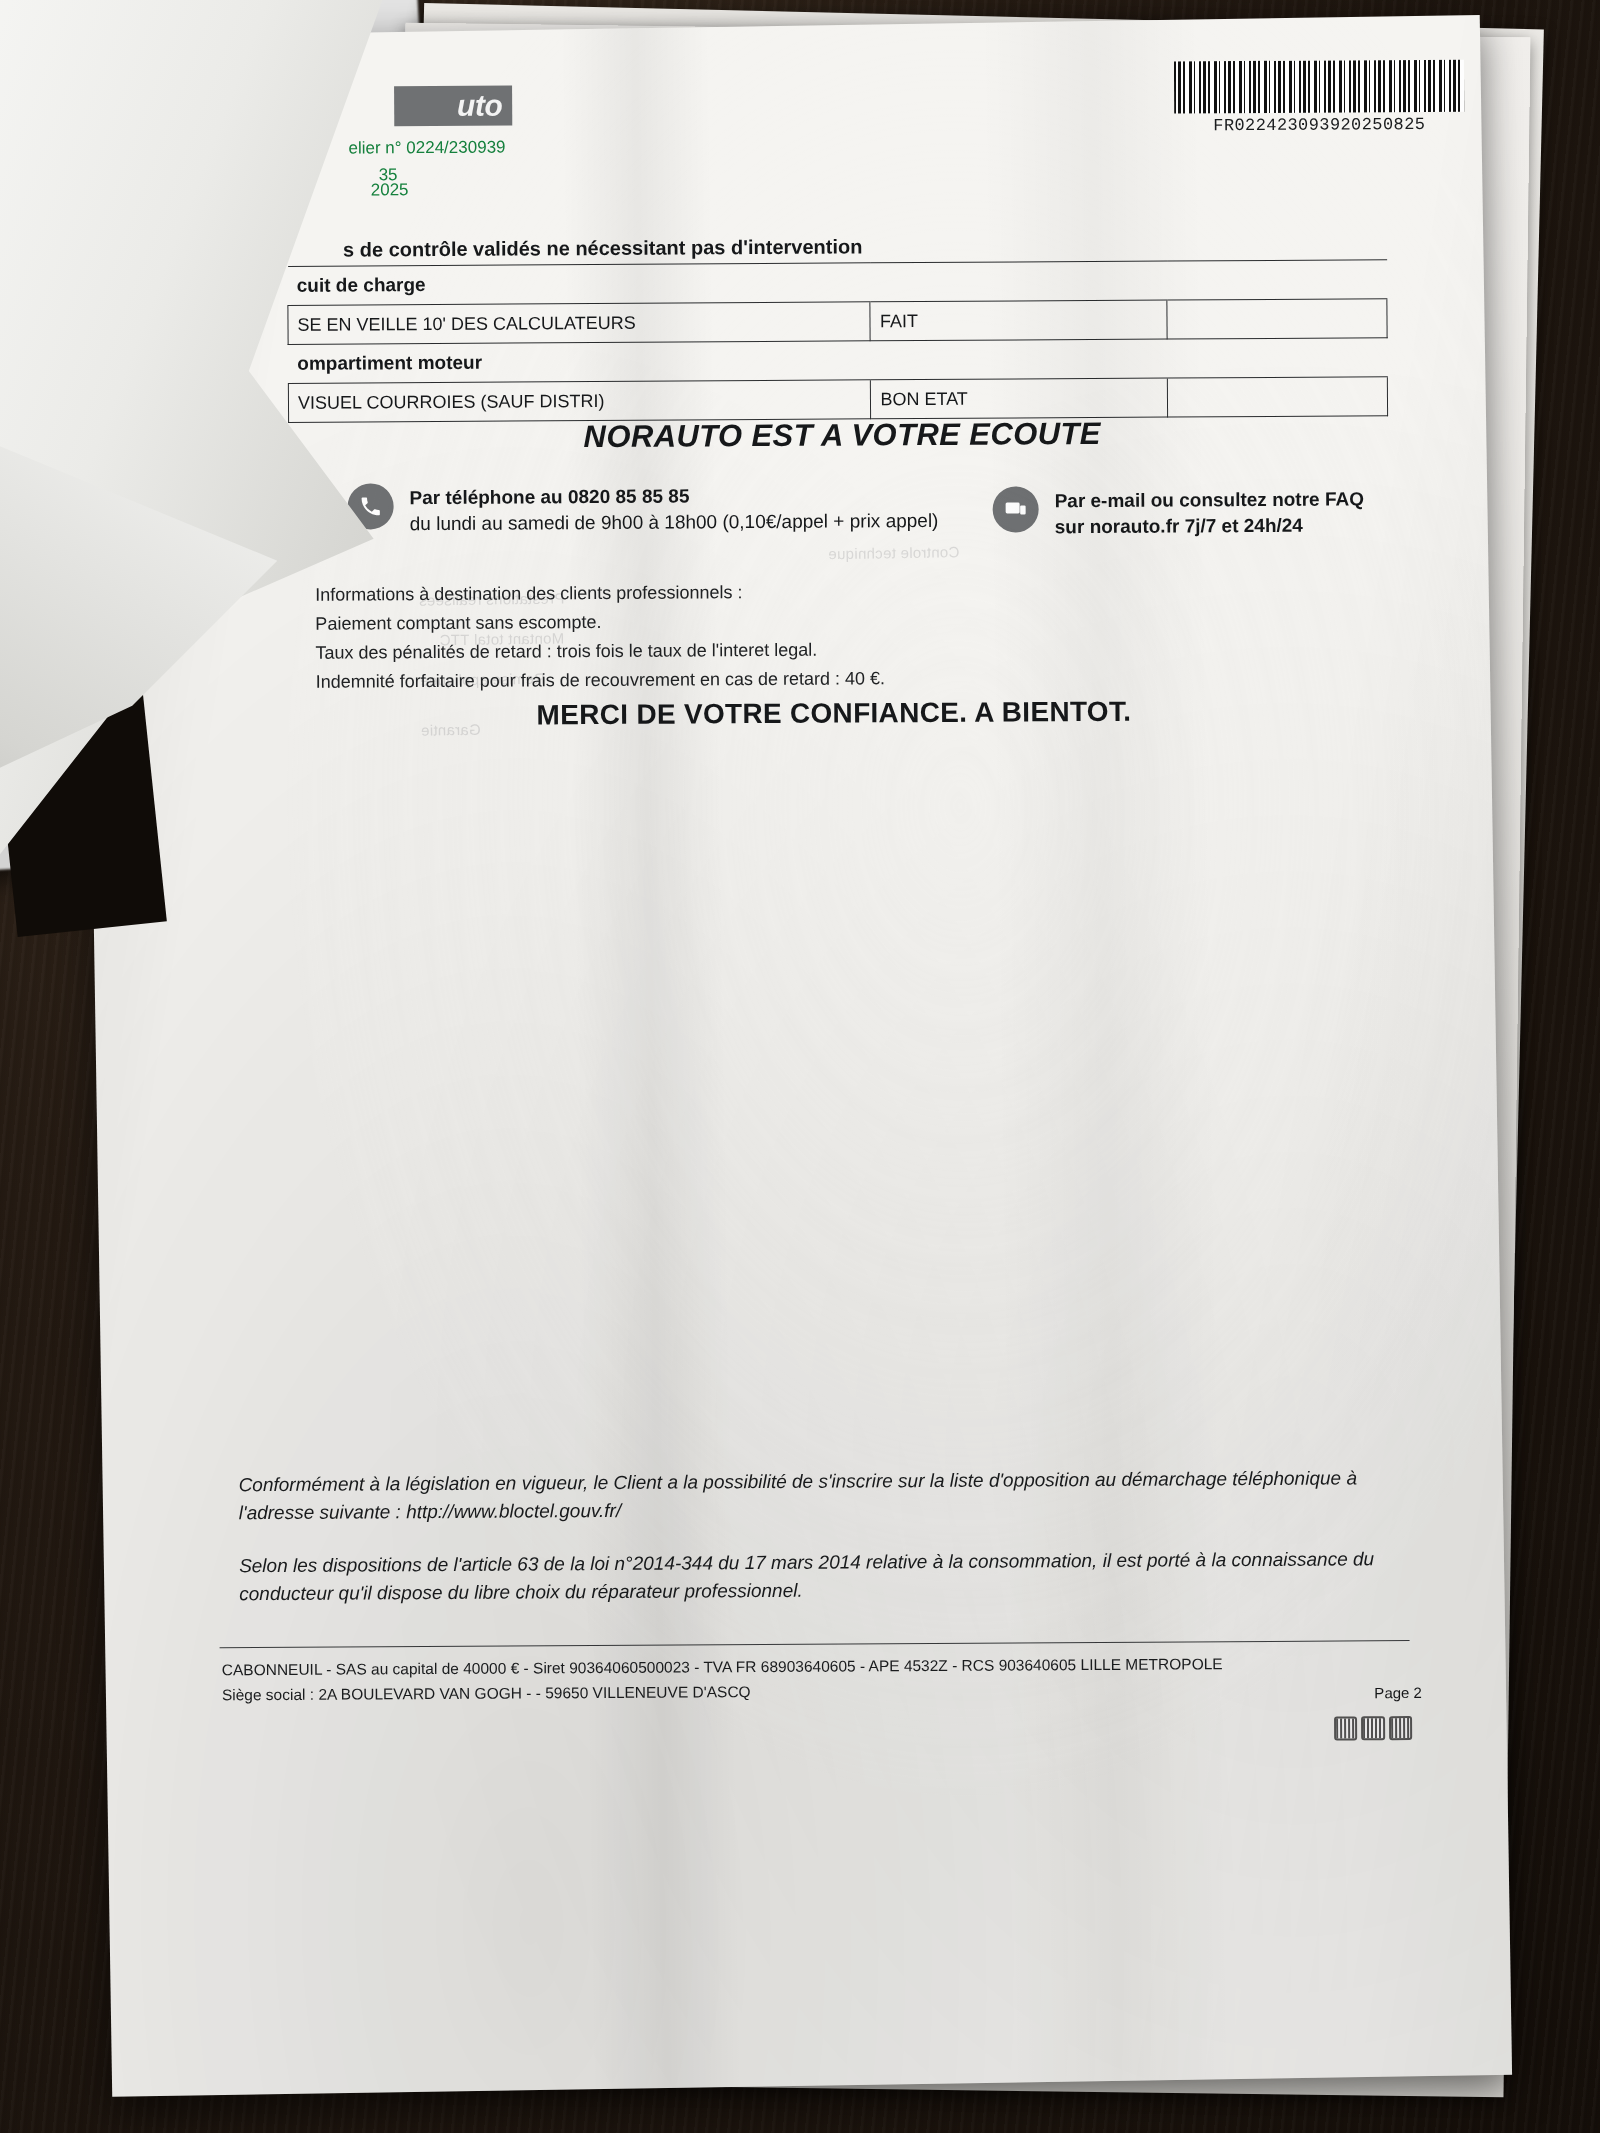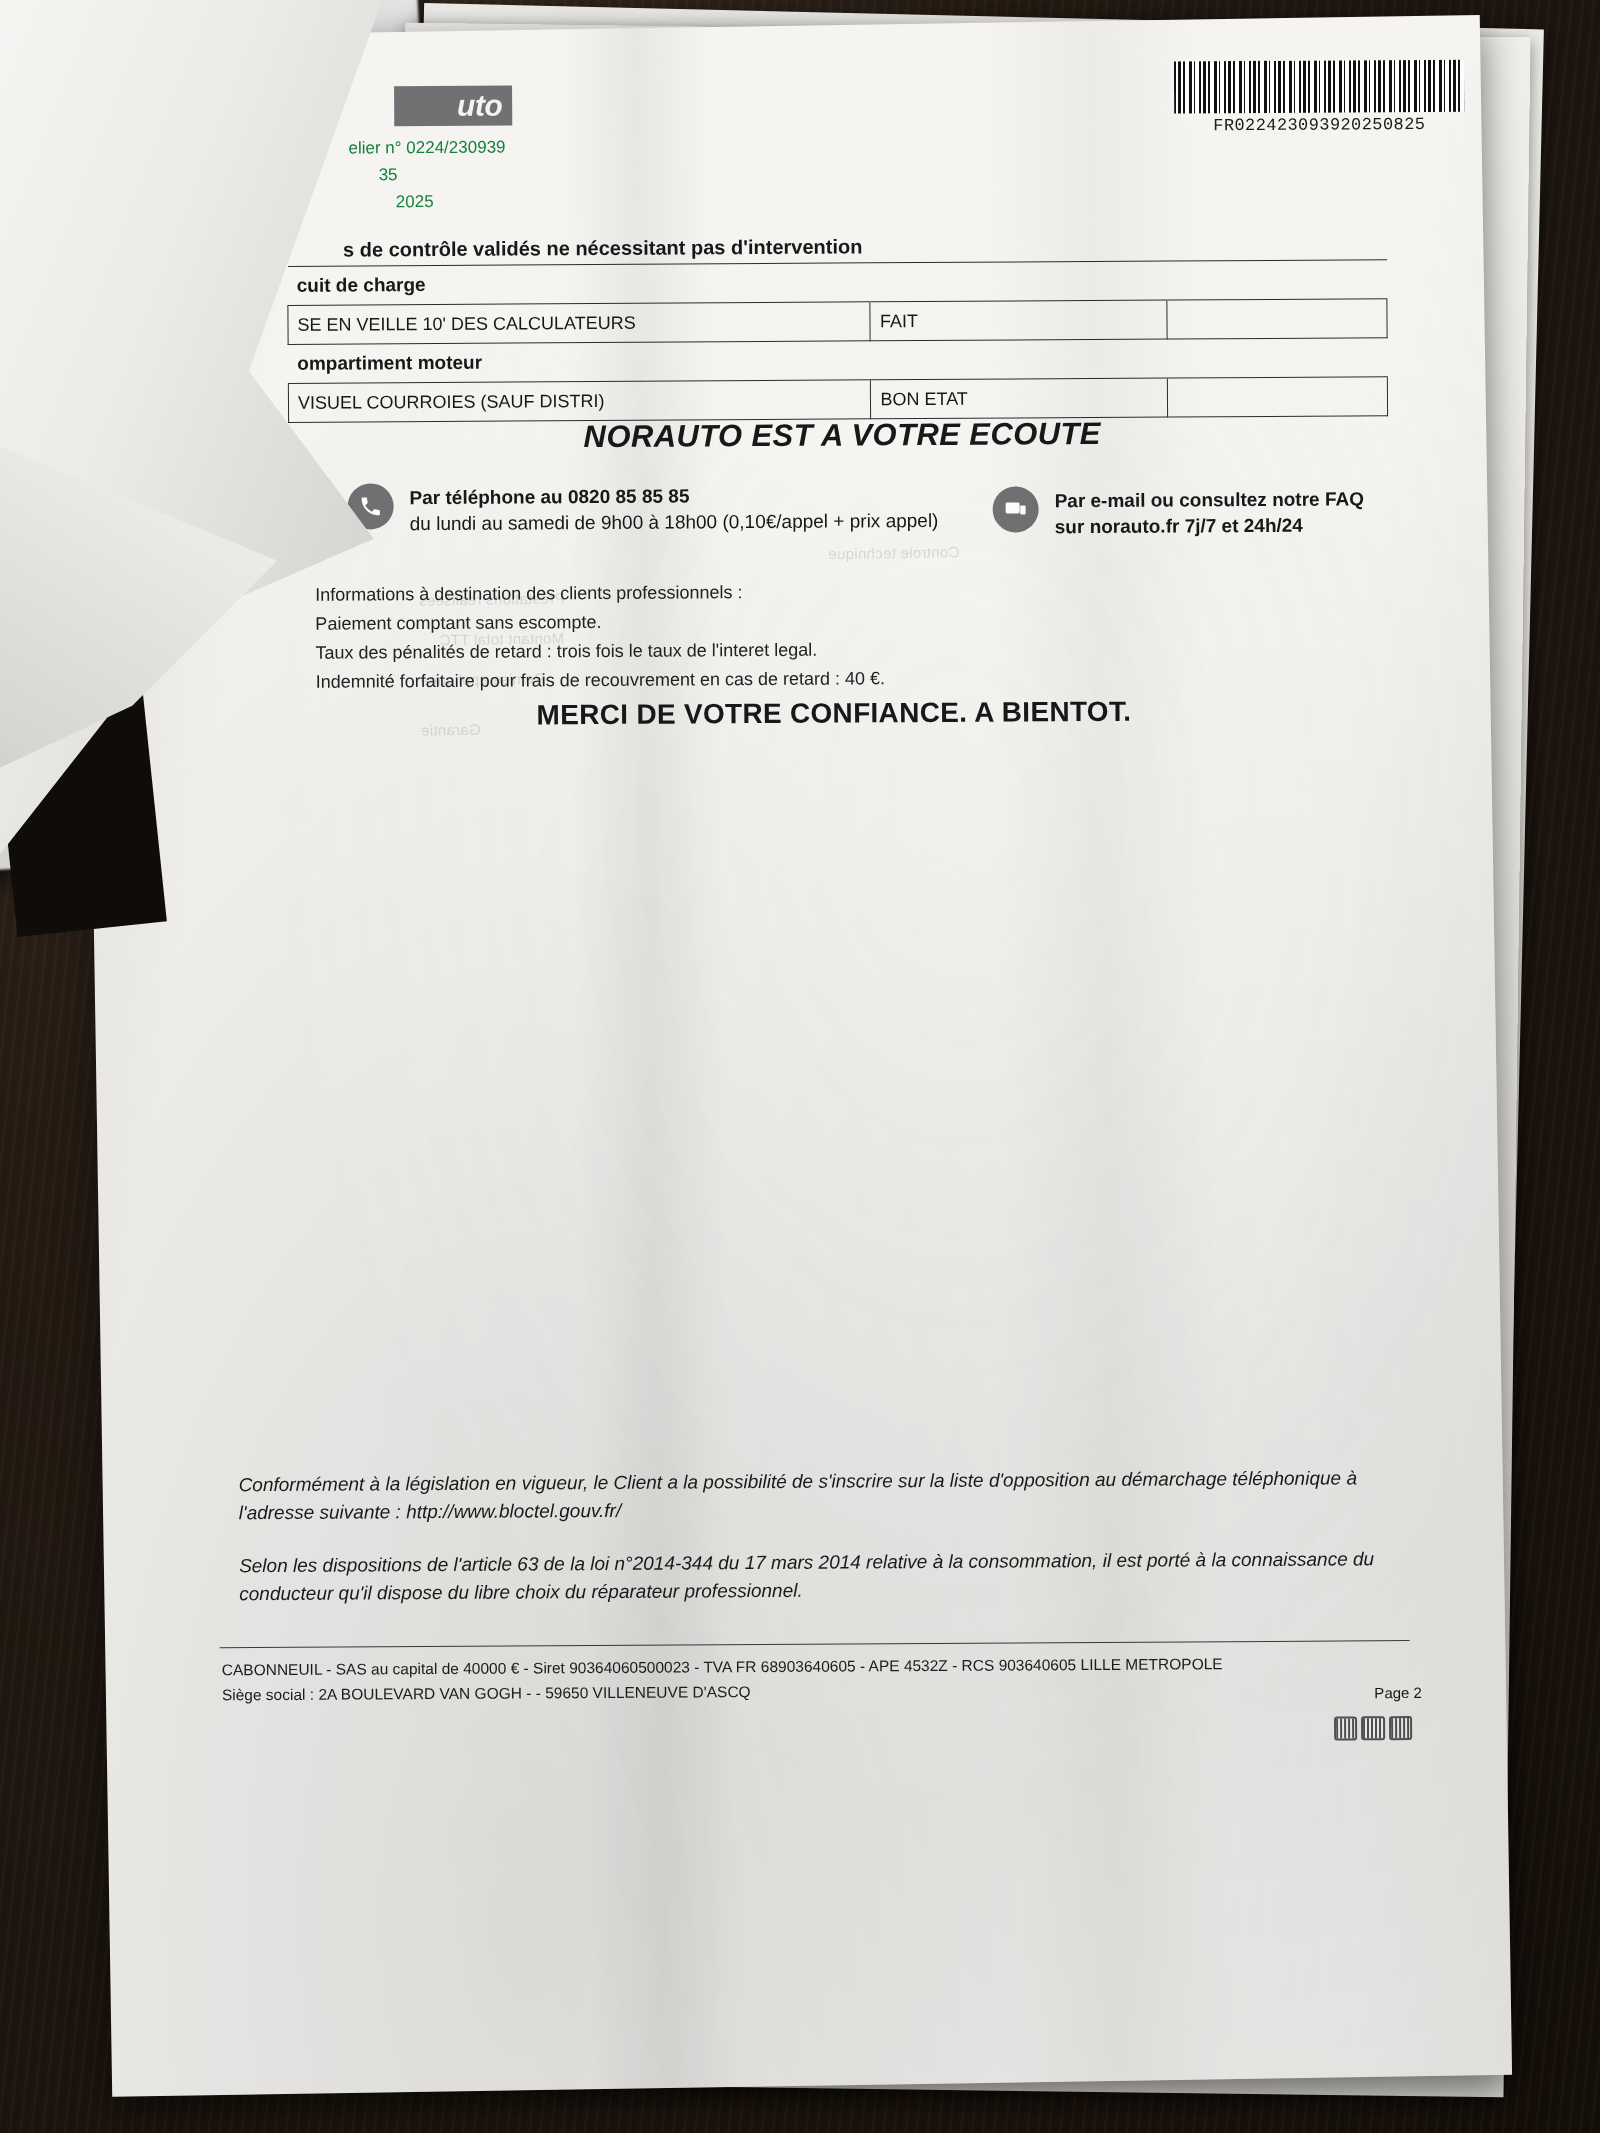--- a/index.html
+++ b/index.html
@@ -142,21 +142,21 @@
     margin-left: 32px;
   }
   .hdr-line {
     position: absolute;
     font-size: 17px;
     color: #15803d;
     white-space: nowrap;
   }
   #hdr-order  { left: 28px; top: 52px; }
   #hdr-num    { left: 58px; top: 79px; }
-  #hdr-date   { left: 50px; top: 106px; margin-left: 25px; }
+  #hdr-date   { left: 50px; top: 94px; }
 
   
   #barcode-box {
     position: absolute;
     right: 26px;
     top: 38px;
     width: 290px;
     text-align: center;
   }
   #barcode {

